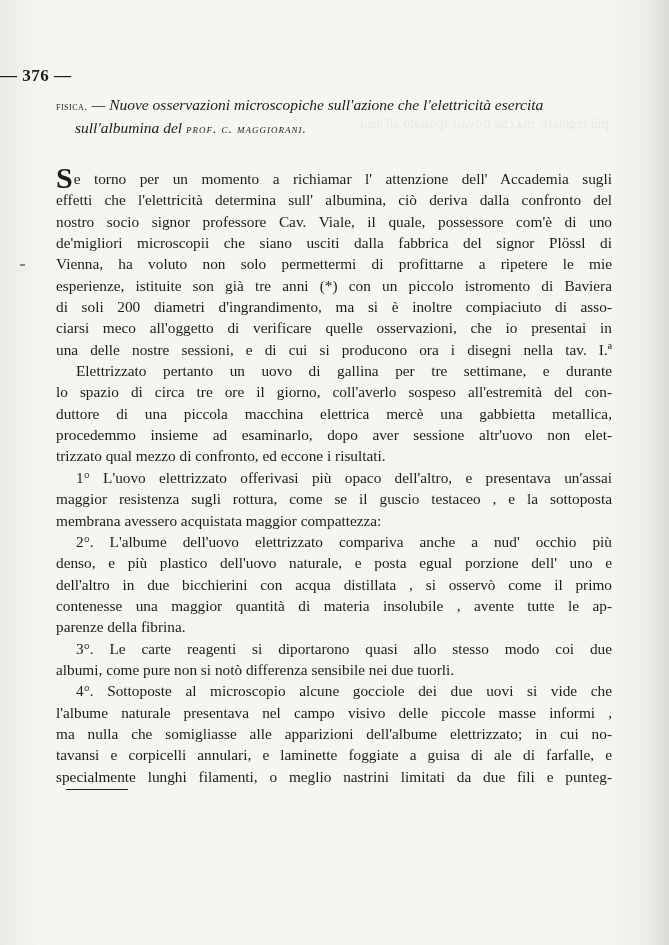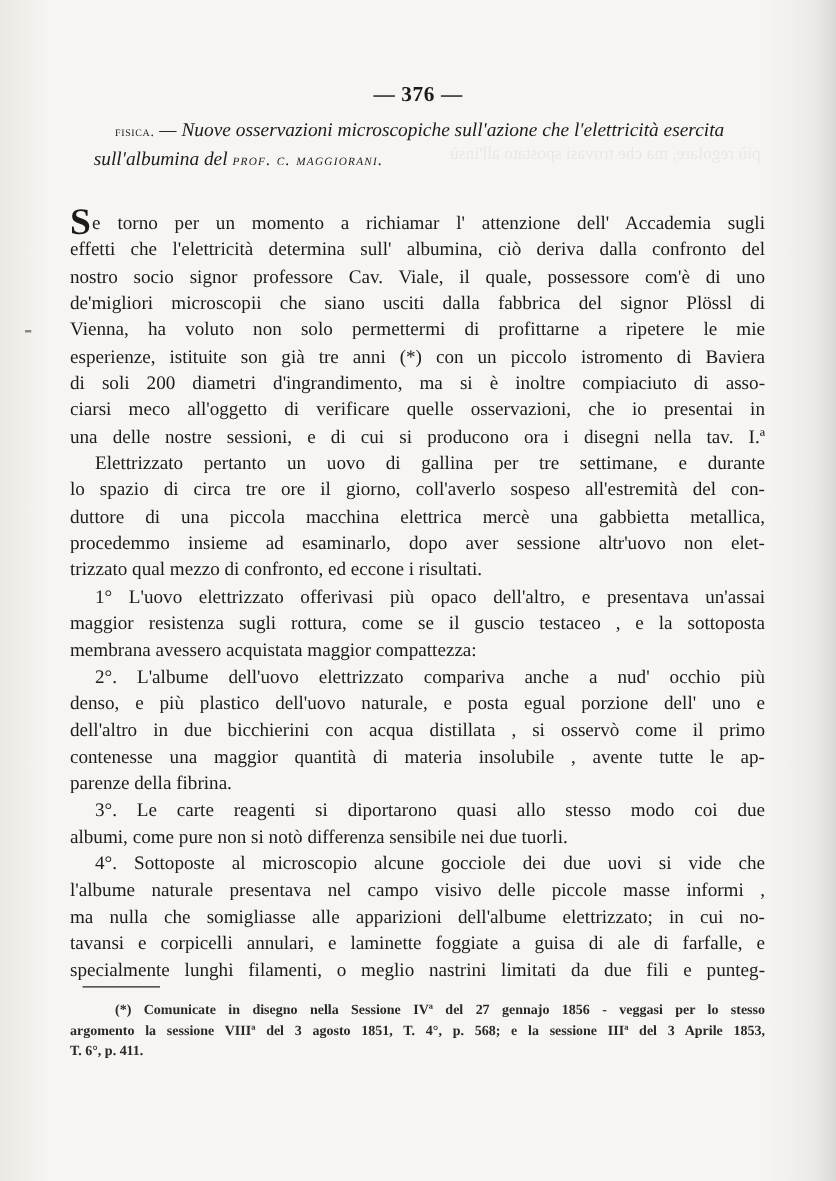--- a/index.html
+++ b/index.html
@@ -8,28 +8,28 @@
     background: #f4f3ef;
     font-family: "Liberation Serif", "DejaVu Serif", serif;
     color: #1c1b19;
     position: relative;
   }
   .page {
     position: absolute; left: 0; top: 0; width: 669px; height: 945px;
     background: linear-gradient(to right, #ebe9e4 0px, #f6f5f1 40px, #f6f5f1 610px, #ecebe7 650px, #d9d8d4 669px);
   }
   .page-number {
-    position: absolute; top: 66px; left: 0; width: 669px; text-align: center;
+    position: absolute; top: 66px; left: 0; width: 669px; 
     font-size: 17px; font-weight: bold; letter-spacing: 0.5px;
   }
   .title {
     position: absolute; top: 94px; left: 56px; width: 560px;
     font-size: 15.5px; line-height: 21px; font-style: italic;
   }
-  .title .section { font-style: normal; font-variant: small-caps; font-size: 11px; letter-spacing: 0.5px; margin-left: 36px; }
+  .title .section { font-style: normal; font-variant: small-caps; font-size: 11px; letter-spacing: 0.5px; }
   .title .author { font-variant: small-caps; font-size: 13px; letter-spacing: 1px; }
   .title .l2 { padding-left: 19px; display: block; }
   .body-text {
     position: absolute; top: 168px; left: 56px; width: 556px;
     font-size: 15.3px; line-height: 21.35px; text-align: justify;
   }
   .line { display: block; white-space: nowrap; text-align-last: justify; text-align: justify; }
   .line.last { text-align-last: left; }
   .indent { padding-left: 20px; }
   .dropcap {
@@ -112,18 +112,13 @@
       <span class="line indent">4°. Sottoposte al microscopio alcune gocciole dei due uovi si vide che</span>
       <span class="line">l'albume naturale presentava nel campo visivo delle piccole masse informi ,</span>
       <span class="line">ma nulla che somigliasse alle apparizioni dell'albume elettrizzato; in cui no-</span>
       <span class="line">tavansi e corpicelli annulari, e laminette foggiate a guisa di ale di farfalle, e</span>
       <span class="line">specialmente lunghi filamenti, o meglio nastrini limitati da due fili e punteg-</span>
     </div>
   </div>
 
   <div class="footnote-rule"></div>
 
-  <div class="footnote">
-    <span class="line" style="padding-left:36px;">(*) Comunicate in disegno nella Sessione IVª del 27 gennajo 1856 - veggasi per lo stesso</span>
-    <span class="line">argomento la sessione VIIIª del 3 agosto 1851, T. 4°, p. 568; e la sessione IIIª del 3 Aprile 1853,</span>
-    <span class="line last">T. 6°, p. 411.</span>
-  </div>
 </div>
 
 </body></html>

